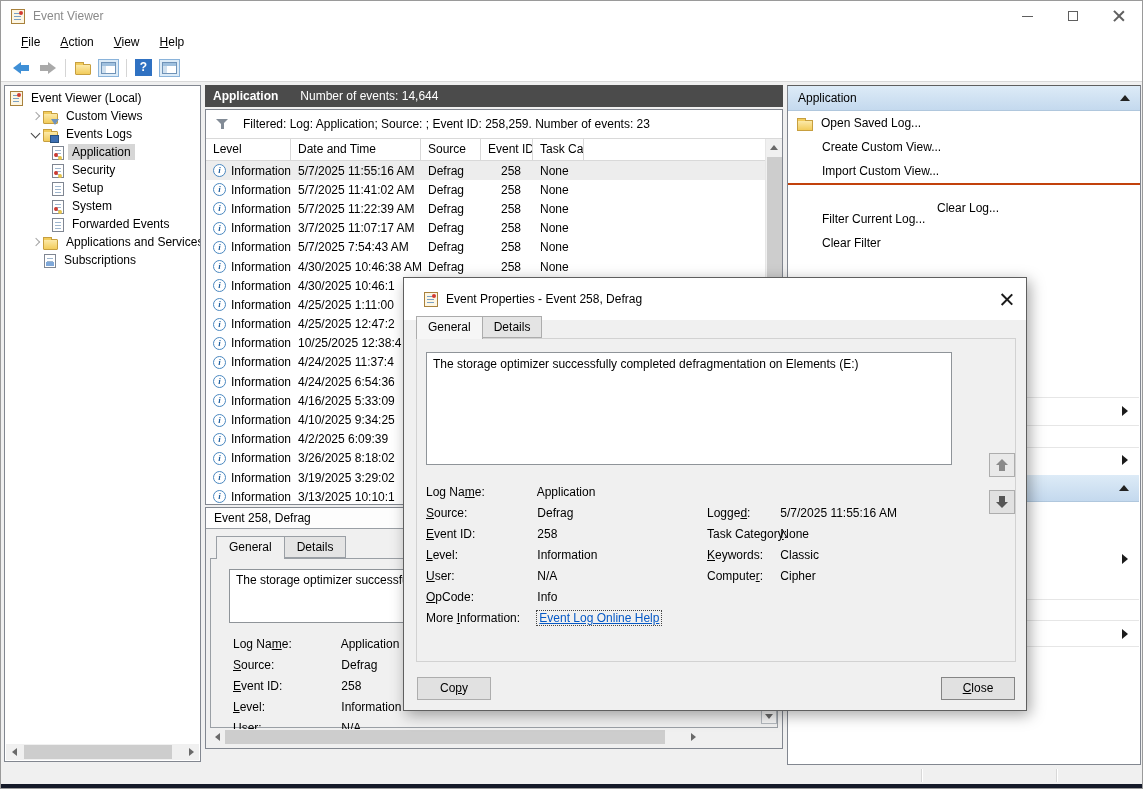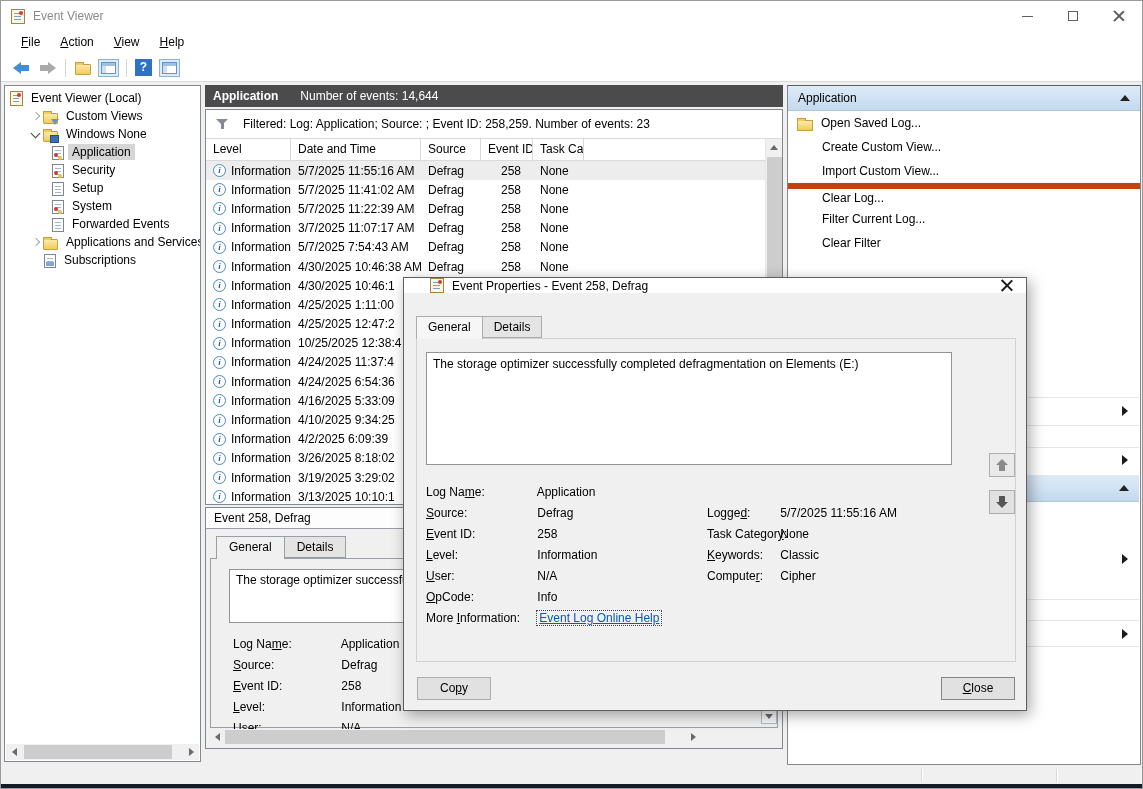--- a/index.html
+++ b/index.html
@@ -127,31 +127,31 @@
   .prev-hscroll { left:208px; top:728px; width:492px; }
   .prev-hscroll .hthumb { width:440px; }
 
   
   .actpanel { left:786px; top:84px; width:354px; height:680px; background:#fff; border:1px solid #828790; border-top:1px solid #5e5e5e; overflow:hidden; }
   .act-title { height:23px; display:flex; align-items:center; padding-left:8px; font-weight:bold; border-bottom:1px solid #e0e0e0; }
   .act-section { height:25px; background:linear-gradient(#ddebf7,#c4d9ee); border-bottom:1px solid #b0c7dd; display:flex; align-items:center; padding:0 10px; }
   .act-section .grow { flex:1; }
   .coll-up { width:0; height:0; border-left:5px solid transparent; border-right:5px solid transparent; border-bottom:6px solid #222; }
   .act-item { height:24px; display:flex; align-items:center; padding-left:8px; }
-  .act-item.sep { border-top:6px solid #c2410c; }
+  .act-item.sep { border-top:2px solid #c2410c;flex-direction:column; }
   .aicon { width:18px; height:16px; position:relative; flex:none; margin-right:8px; }
   .aicon.ai-folder { width:16px; height:11px; background:linear-gradient(#fce9a8,#f2cc5b); border:1px solid #c79f3f; margin-top:4px; margin-left:1px; }
   .aicon.ai-folder::before { content:''; position:absolute; top:-3px; left:-1px; width:7px; height:2px; background:#f2cc5b; border:1px solid #c79f3f; border-bottom:none; }
   .act-frag-sep { position:absolute; left:1px; right:1px; height:1px; background:#e6e6e6; }
   .act-frag-blue { position:absolute; left:1px; right:1px; top:389px; height:27px; background:linear-gradient(#ddebf7,#c4d9ee); border-bottom:1px solid #b0c7dd; display:flex; align-items:center; justify-content:flex-end; padding-right:10px; }
   .arr-r { width:0; height:0; border-top:5px solid transparent; border-bottom:5px solid transparent; border-left:6px solid #1b1b1b; position:absolute; right:12px; }
 
   
   .dialog { left:402px; top:276px; width:624px; height:434px; background:#f0f0f0; border:1px solid #5f5f5f; box-shadow:3px 4px 14px rgba(0,0,0,.35); z-index:20; }
-  .dlg-title { height:15px; background:#fff; display:flex; align-items:center; padding:0 6px 0 26px; }
+  .dlg-title { height:42px; background:#fff; display:flex; align-items:center; padding:0 6px 0 20px; }
   .dlg-title .ttext { margin-left:8px; }
   .dlg-close { margin-left:auto; width:28px; height:24px; display:flex; align-items:center; justify-content:center; position:relative; }
   .dlg-x { position:relative; width:13px; height:13px; }
   .dlg-x::before,.dlg-x::after { content:''; position:absolute; left:6px; top:-1px; width:1.5px; height:15px; background:#1b1b1b; }
   .dlg-x::before { transform:rotate(45deg); } .dlg-x::after { transform:rotate(-45deg); }
   .dlg-tabs { position:absolute; top:38px; left:12px; display:flex; z-index:2; }
   .dtab { height:22px; padding:3px 11px; border:1px solid #acacac; background:#e4e4e4; margin-right:-1px; }
   .dtab.active { background:#f6f6f6; height:23px; border-bottom:none; }
   .dlg-group { position:absolute; left:12px; top:60px; width:600px; height:324px; border:1px solid #d2d2d2; background:#f0f0f0; }
   .dlg-msg { position:absolute; left:22px; top:74px; width:526px; height:113px; background:#fff; border:1px solid #8f9499; padding:4px 6px; }
@@ -255,21 +255,21 @@
 
         <div class="tree-row lvl1">
           <span class="tw col"></span>
           <span class="ticon ic-fold f-filter"></span>
           <span class="tlabel">Custom Views</span>
         </div>
 
         <div class="tree-row lvl1">
           <span class="tw exp"></span>
           <span class="ticon ic-fold f-logs"></span>
-          <span class="tlabel">Windows None</span>
+          <span class="tlabel">Events Logs</span>
         </div>
 
         <div class="tree-row lvl2">
           <span class="tw"></span>
           <span class="ticon ic-pg p-log"></span>
           <span class="tlabel selected">Application</span>
         </div>
 
         <div class="tree-row lvl2">
           <span class="tw"></span>

